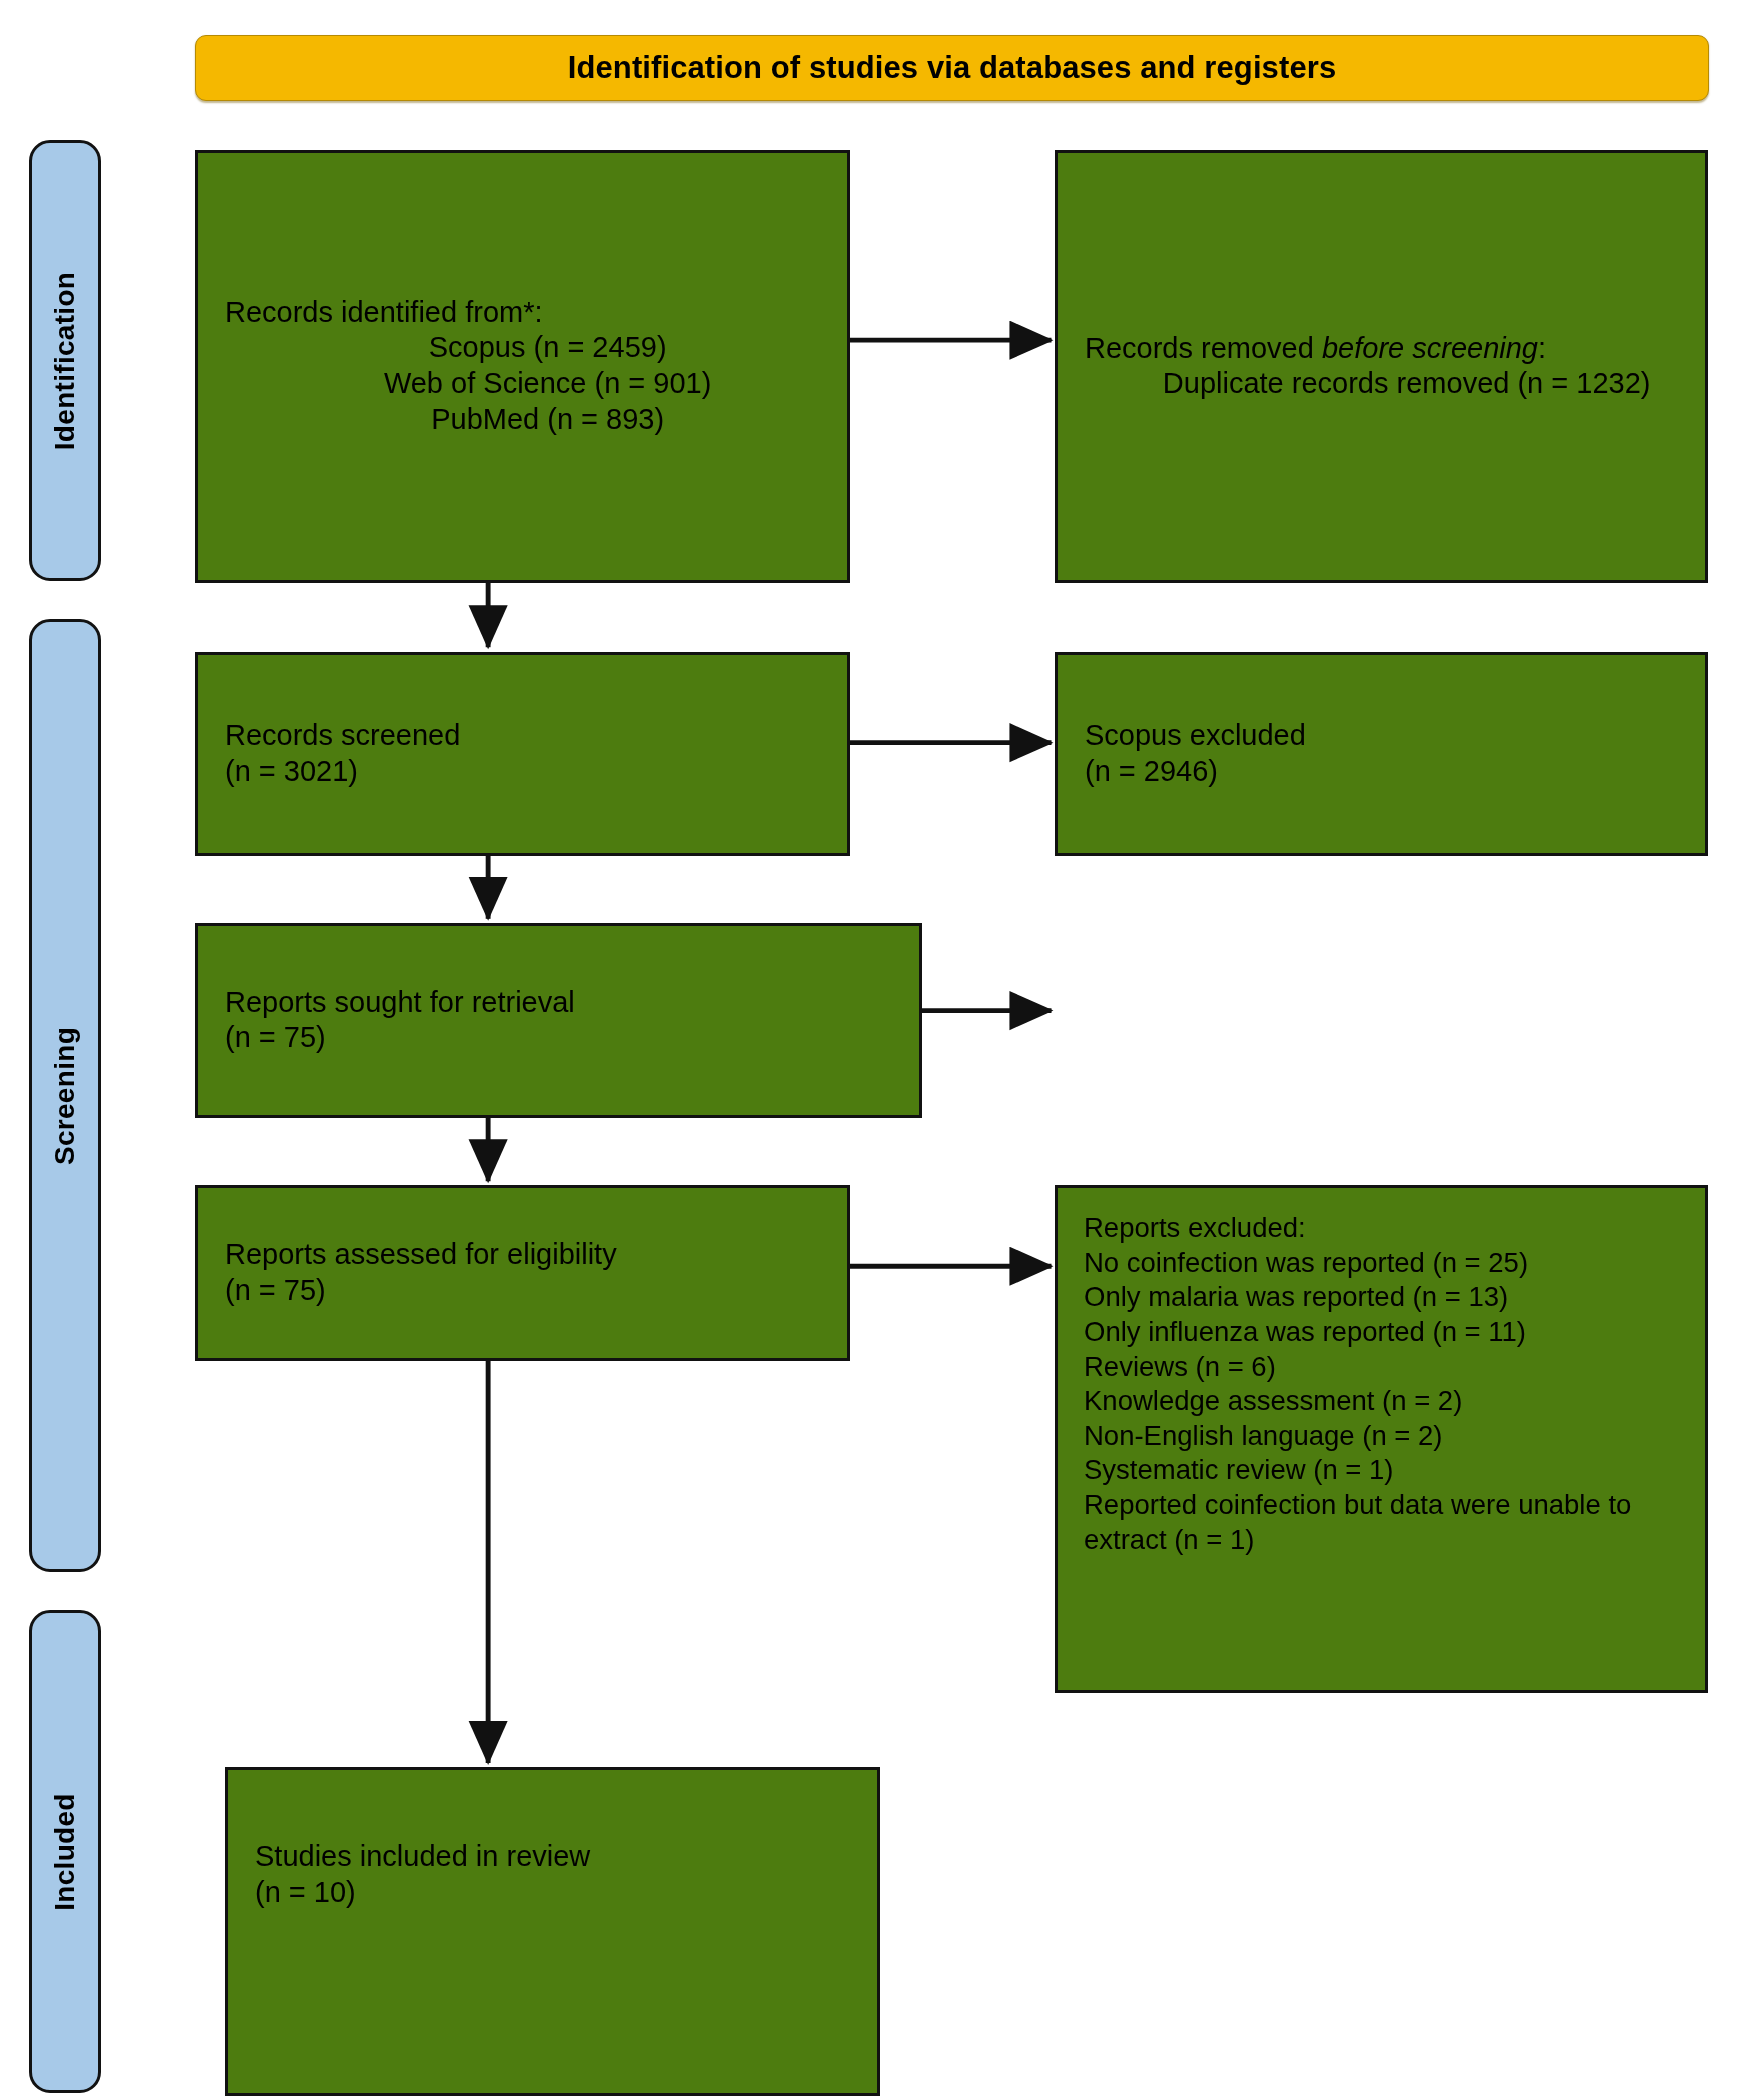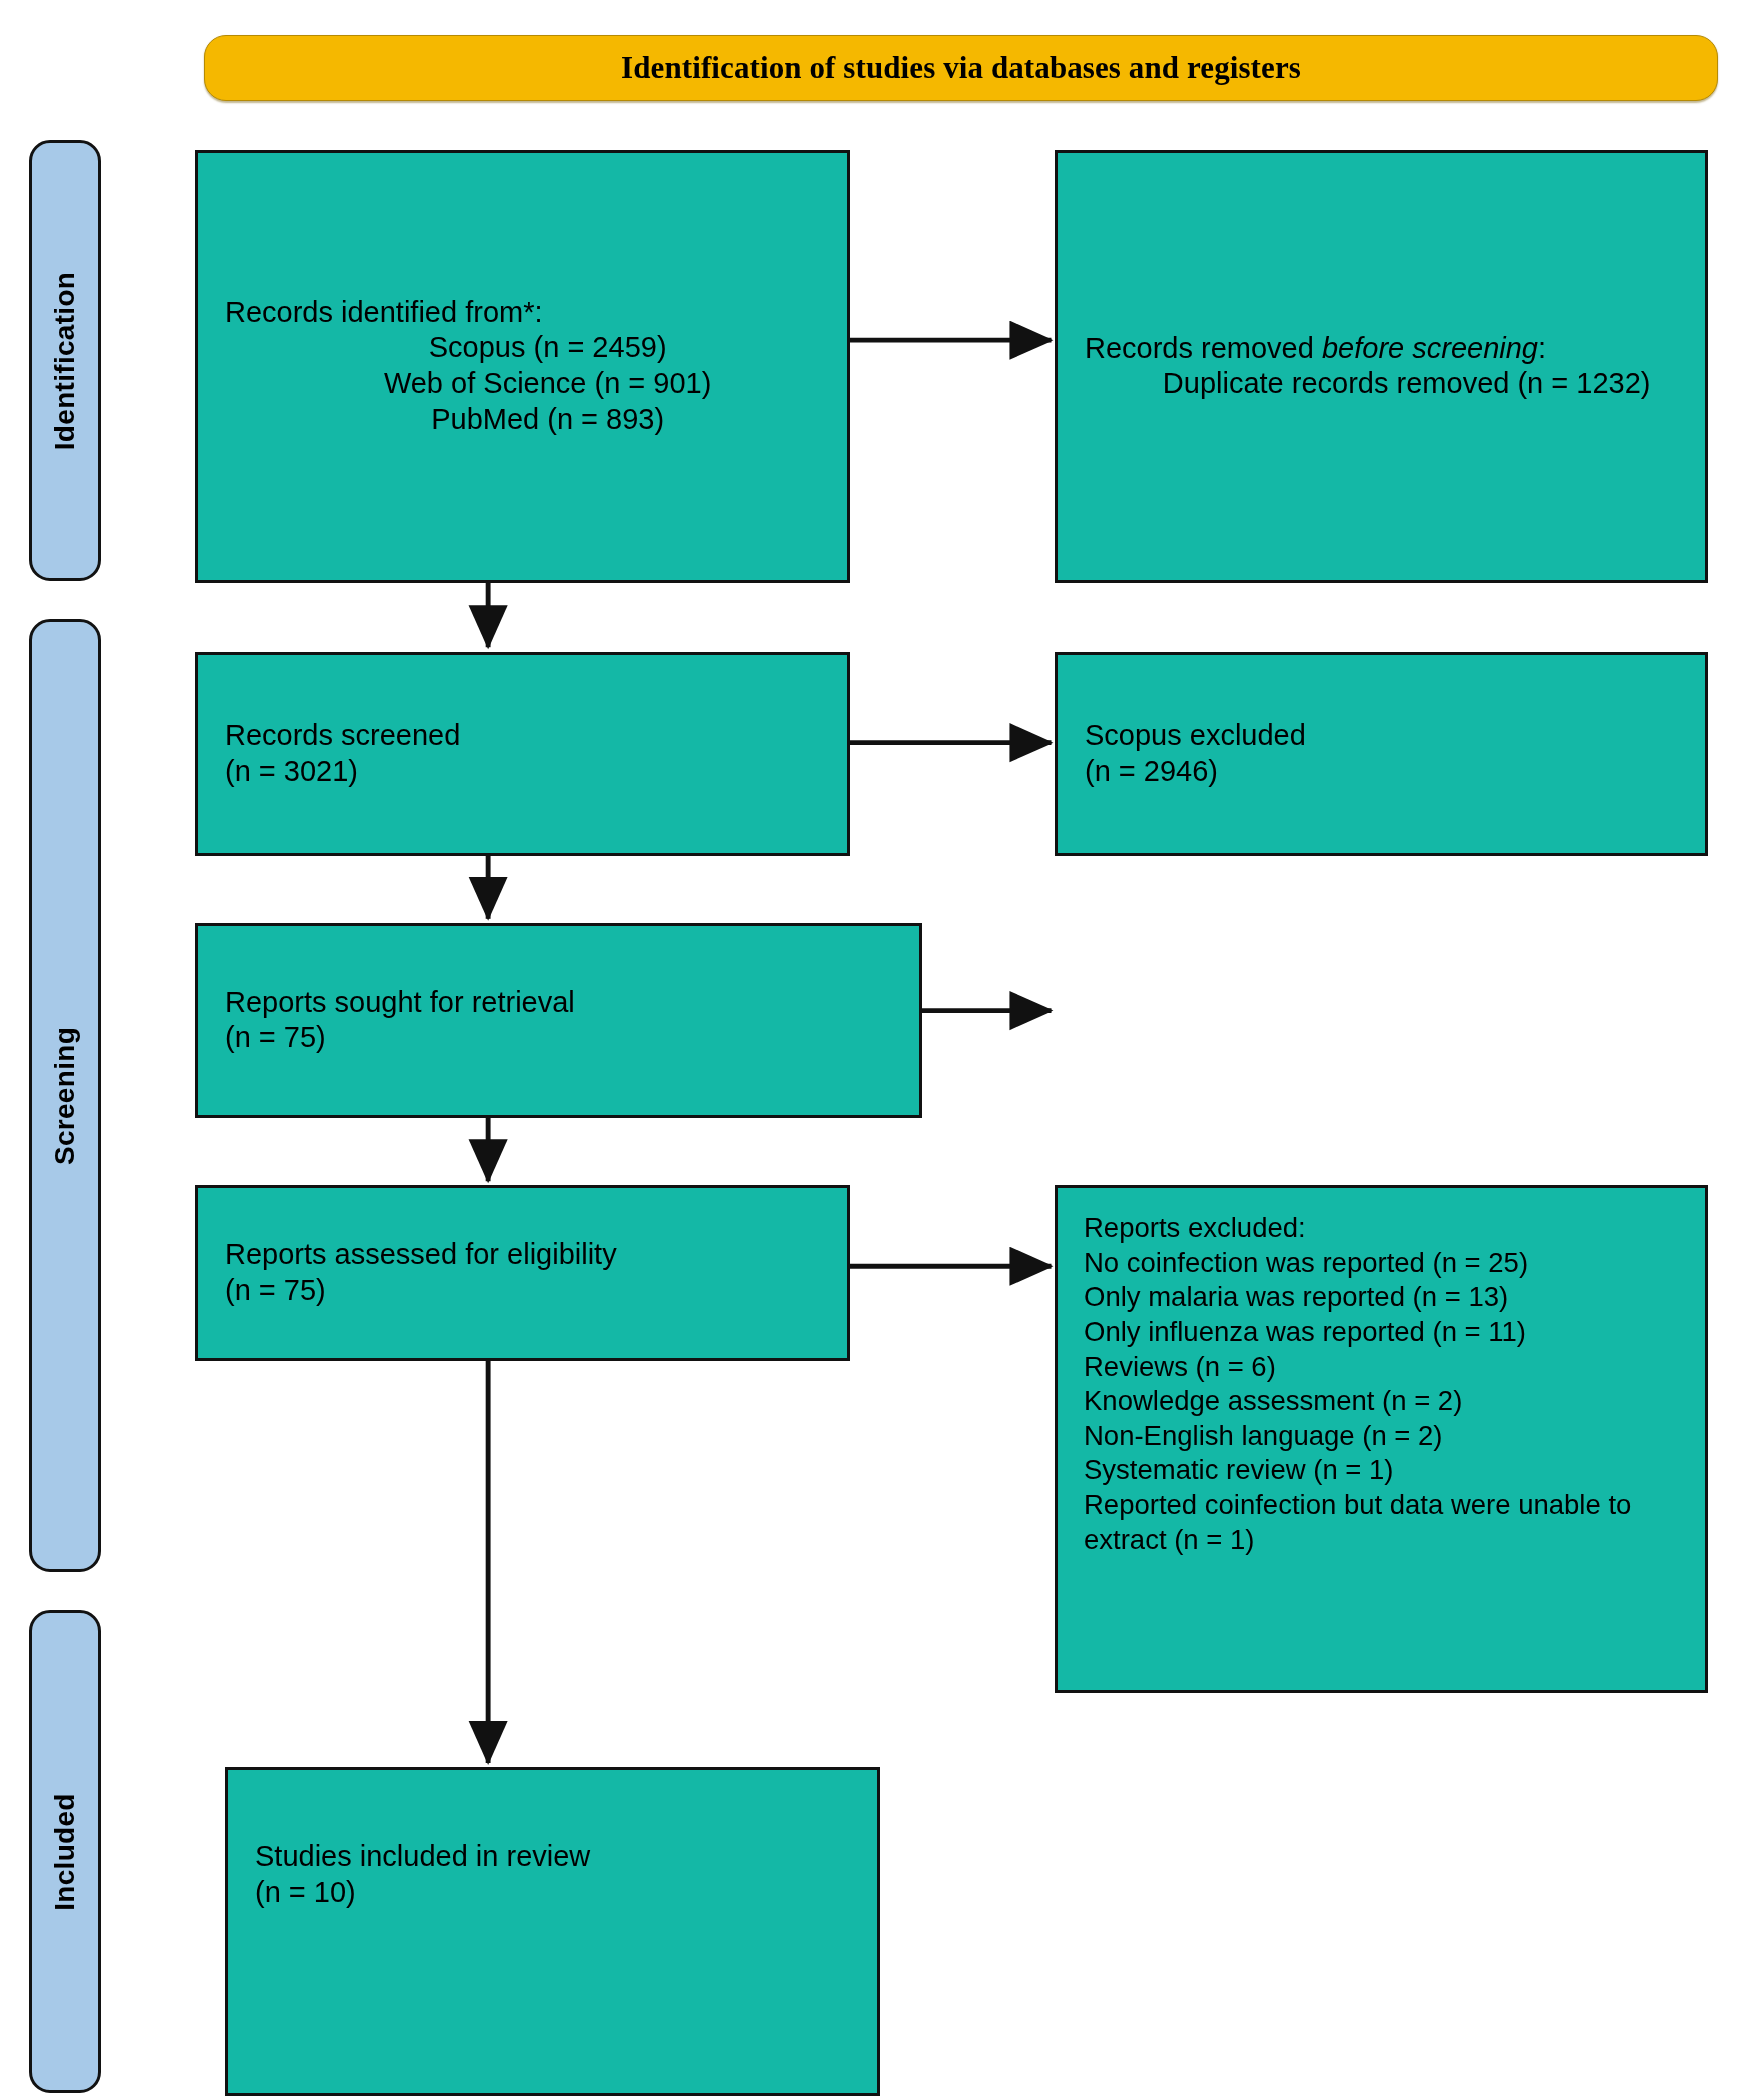--- a/index.html
+++ b/index.html
@@ -14,33 +14,32 @@
     position: relative;
     width: 1747px;
     height: 2097px;
     background: #ffffff;
     overflow: hidden;
   }
 
   
   .banner {
     position: absolute;
-    left: 204px;
+    left: 195px;
     top: 35px;
     width: 1514px;
     height: 66px;
     background: #F5B800;
     border: 1.8px solid #B58A05;
-    border-radius: 22px;
+    border-radius: 11px;
     box-sizing: border-box;
     display: flex;
     align-items: center;
     justify-content: center;
     box-shadow: 0 1.8px 1.8px rgba(120,95,10,0.45);
-    font-family: Liberation Serif, serif;
   }
   .banner-text {
     font-size: 31px;
     font-weight: bold;
     color: #000000;
     letter-spacing: 0.1px;
     white-space: nowrap;
   }
 
   
@@ -62,21 +61,21 @@
     color: #000000;
     letter-spacing: 0.3px;
   }
   #stage-identification { left: 29px; top: 140px;  width: 72px; height: 441px; }
   #stage-screening      { left: 29px; top: 619px; width: 72px; height: 953px; }
   #stage-included       { left: 29px; top: 1610px; width: 72px; height: 483px; }
 
   
   .fbox {
     position: absolute;
-    background: #14b8a6;
+    background: #4d7c0f;
     border: 3.1px solid #111111;
     box-sizing: border-box;
     padding: 0;
   }
   .fbox-inner {
     position: absolute;
     left: 27px;
     right: 14.7px;
     font-size: 29px;
     line-height: 1.24;

